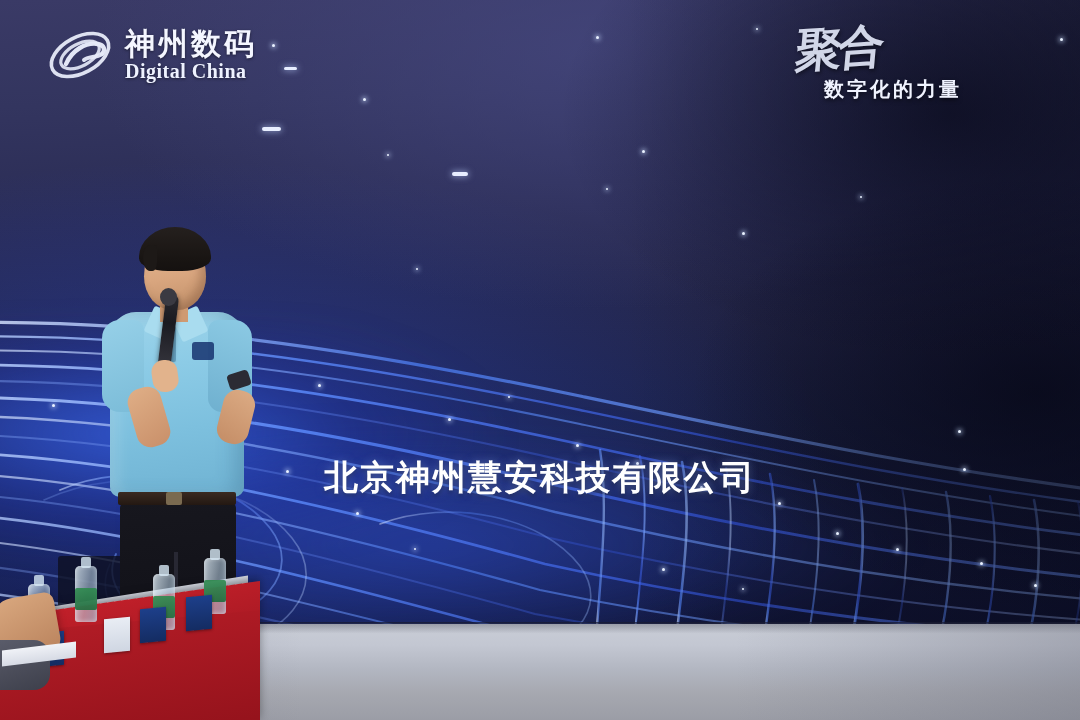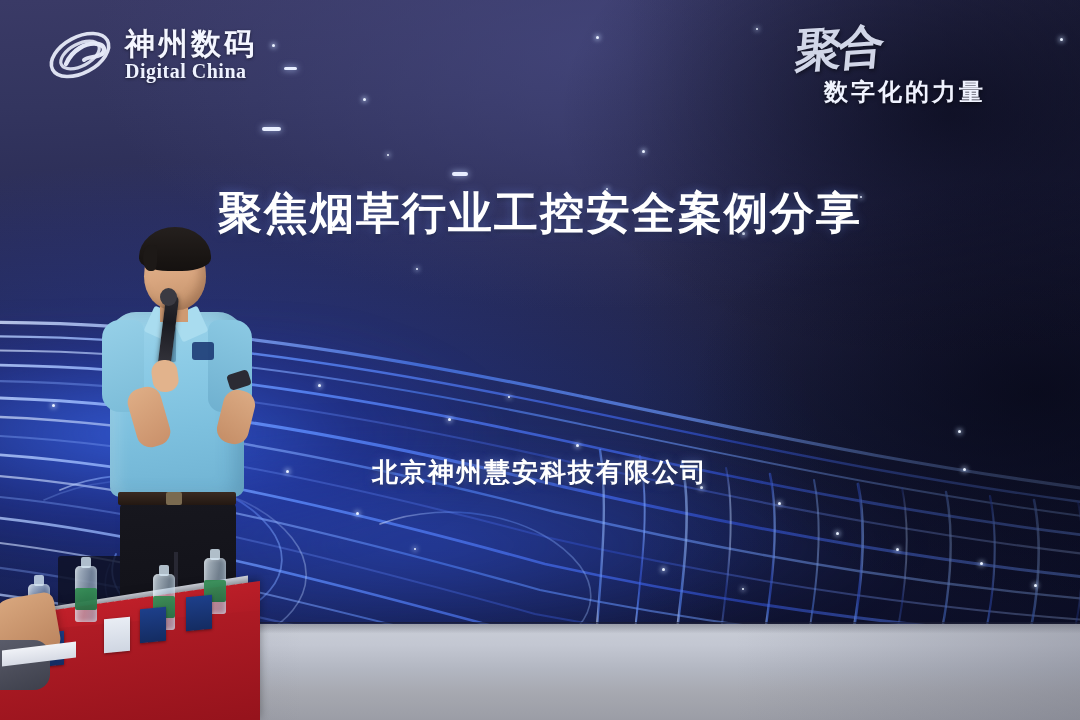--- a/index.html
+++ b/index.html
@@ -79,21 +79,21 @@
     position:absolute; left:0; right:0; top:350px;
     text-align:center;
     font-size:27px; font-weight:bold; color:#f2f5ff;
     letter-spacing:1px;
     text-shadow:0 0 7px rgba(120,150,255,.4), 0 2px 4px rgba(0,0,0,.5);
     font-family:"DejaVu Sans","Liberation Sans",sans-serif;
   }
   .slide-company{
     position:absolute; left:0; right:0; top:455px;
     text-align:center;
-    font-size:26px; font-weight:bold; color:#ffffff;
+    font-size:34px; font-weight:bold; color:#ffffff;
     letter-spacing:2px;
     text-shadow:0 0 9px rgba(140,170,255,.5), 0 2px 5px rgba(0,0,0,.55);
     font-family:"DejaVu Sans","Liberation Sans",sans-serif;
   }
 
   
   .brand-logo{
     position:absolute; left:44px; top:24px;
     display:flex; align-items:center; gap:9px;
   }
@@ -120,21 +120,21 @@
     position:absolute; left:14px; top:0;
     font-size:46px; font-weight:bold; color:#dfe4f5;
     font-family:"DejaVu Serif","Liberation Serif",serif;
     letter-spacing:-4px;
     transform:skewX(-9deg) rotate(-4deg);
     text-shadow:1px 2px 4px rgba(0,0,0,.55);
     opacity:.93;
   }
   .event-sub{
     position:absolute; left:42px; top:58px;
-    font-size:24px; font-weight:bold; color:#f0f3ff;
+    font-size:20px; font-weight:bold; color:#f0f3ff;
     letter-spacing:3px;
     font-family:"DejaVu Sans","Liberation Sans",sans-serif;
     text-shadow:0 2px 4px rgba(0,0,0,.55);
   }
 
   
   .stage-floor{
     position:absolute; left:0; top:624px; width:1080px; height:96px;
     background:linear-gradient(to bottom,#c9cdd6 0%, #c3c7d2 22%, #b3b7c2 46%, #a6a8b0 72%, #9b9da6 100%);
   }
@@ -418,21 +418,20 @@
       <span class="pt" style="left:414px;top:548px;width:2px;height:2px;"></span>
       <span class="pt" style="left:286px;top:470px;width:3px;height:3px;"></span>
       <span class="pt" style="left:238px;top:436px;width:2px;height:2px;"></span>
       <span class="pt" style="left:190px;top:398px;width:3px;height:3px;"></span>
       <span class="pt" style="left:134px;top:430px;width:2px;height:2px;"></span>
       <span class="pt" style="left:52px;top:404px;width:3px;height:3px;"></span>
       <span class="pt" style="left:662px;top:568px;width:3px;height:3px;"></span>
       <span class="pt" style="left:742px;top:588px;width:2px;height:2px;"></span>
     </div>
 
-    <div class="slide-title">聚焦烟草行业工控安全案例分享</div>
     <div class="slide-company">北京神州慧安科技有限公司</div>
 
     <div class="brand-logo">
       <span class="brand-mark">
         <svg width="72" height="62" viewBox="0 0 72 62" xmlns="http://www.w3.org/2000/svg">
           <g fill="none" stroke="#eef2ff" stroke-linecap="round">
             <ellipse cx="36" cy="31" rx="31" ry="18" stroke-width="3.6" transform="rotate(-28 36 31)" opacity="0.95"></ellipse>
             <ellipse cx="36" cy="31" rx="21" ry="11" stroke-width="3.2" transform="rotate(-28 36 31)" opacity="0.9"></ellipse>
             <path d="M22,40 C28,26 42,18 54,20 C60,21 62,26 58,30" stroke-width="4.4" opacity="0.98"></path>
             <path d="M58,30 C52,34 44,32 40,36" stroke-width="4.0" opacity="0.95"></path>

